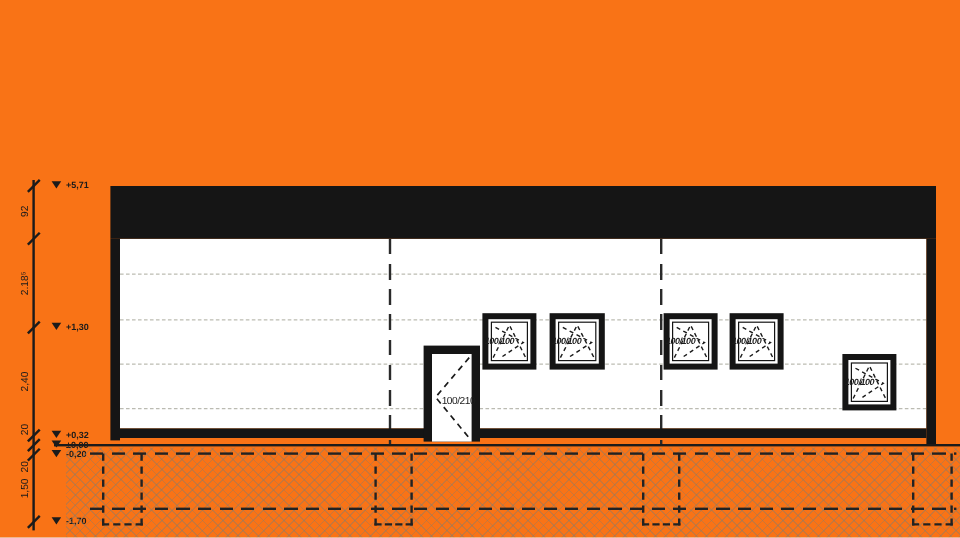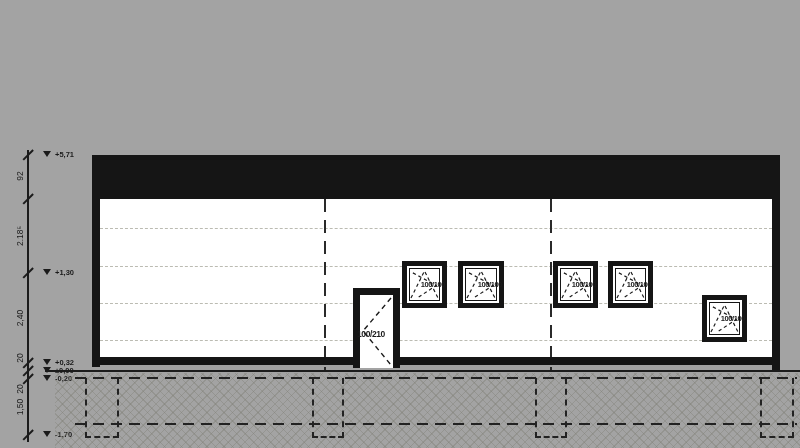--- a/index.html
+++ b/index.html
@@ -1,16 +1,16 @@
 <!DOCTYPE html>
 <html><head>
 <meta charset="utf-8">
 <style>
   html,body{margin:0;padding:0;background:#e8e8e4;}
-  .sheet{position:relative;width:800px;height:448px;background:#a3a3a3;overflow:hidden;
+  .sheet{position:relative;width:800px;height:448px;background:#f97316;overflow:hidden;
          font-family:"Liberation Sans", sans-serif;color:#1b1b1b;}
   .abs{position:absolute;}
   
   .dimline{left:27px;top:150px;width:1.5px;height:292px;background:#1b1b1b;}
   .tick{left:21px;width:14px;height:1.5px;background:#1b1b1b;transform:rotate(-45deg);}
   .dimlab{left:-1px;width:42px;text-align:center;font-size:8.5px;line-height:10px;
           transform:rotate(-90deg);transform-origin:center;white-space:nowrap;}
   .lvl-tri{width:0;height:0;border-left:4.5px solid transparent;border-right:4.5px solid transparent;
            border-top:6.5px solid #1b1b1b;}
   .lvl-txt{font-size:7.5px;line-height:7.5px;white-space:nowrap;font-weight:600;}
@@ -27,27 +27,27 @@
   .frame{background:#151515;}
   .g-in{position:absolute;left:7px;top:7px;right:7px;bottom:0;background:#fff;}
   .g-panel{position:absolute;left:0;right:0;height:2px;background:#151515;}
   .g-lab{position:absolute;left:0;right:0;top:24px;text-align:center;font-size:10.5px;
          font-weight:700;letter-spacing:-.2px;}
   .arrow-stem{position:absolute;left:50%;top:40px;width:1.5px;height:18px;background:#1b1b1b;}
   .arrow-head{position:absolute;left:50%;top:34px;margin-left:-3.2px;width:0;height:0;
               border-left:3.2px solid transparent;border-right:3.2px solid transparent;
               border-bottom:7px solid #1b1b1b;}
   .d-in{position:absolute;left:7px;top:7px;right:7px;bottom:0;background:#fff;}
-  .d-lab{position:absolute;left:-3px;right:-3px;top:34px;text-align:left;font-size:8.5px;
-         font-weight:700;letter-spacing:-.4px;white-space:nowrap;}
+  .d-lab{position:absolute;left:-3px;right:-3px;top:34px;text-align:right;font-size:8.5px;
+         font-weight:400;letter-spacing:-.4px;white-space:nowrap;}
   .win{background:#151515;}
   .wg{position:absolute;inset:5px;background:#fff;}
   .wi{position:absolute;inset:2px;border:1.5px solid #151515;background:#fff;}
-  .w-lab{position:absolute;left:-6px;right:-6px;top:50%;margin-top:-5px;text-align:right;
-         font-size:7.5px;font-weight:700;letter-spacing:-.4px;white-space:nowrap;}
+  .w-lab{position:absolute;left:-6px;right:-6px;top:50%;margin-top:-5px;text-align:left;
+         font-size:7.5px;font-weight:700;letter-spacing:-.4px;white-space:nowrap;font-style:italic;}
   .symsvg{position:absolute;inset:0;width:100%;height:100%;}
   
   .groundline{left:45px;top:370px;width:755px;height:1.5px;background:#1b1b1b;}
   .hatch{left:55px;top:373px;width:745px;height:75px;
      background:repeating-linear-gradient(45deg,rgba(125,125,115,.38) 0 1px,transparent 1px 6px),
                 repeating-linear-gradient(-45deg,rgba(125,125,115,.38) 0 1px,transparent 1px 6px);}
   .fdash{height:2px;background:repeating-linear-gradient(90deg,#222 0 11px,transparent 11px 18px);}
   .pier{border-left:2px dashed #222;border-right:2px dashed #222;border-bottom:2px dashed #222;}
 </style>
 </head>

